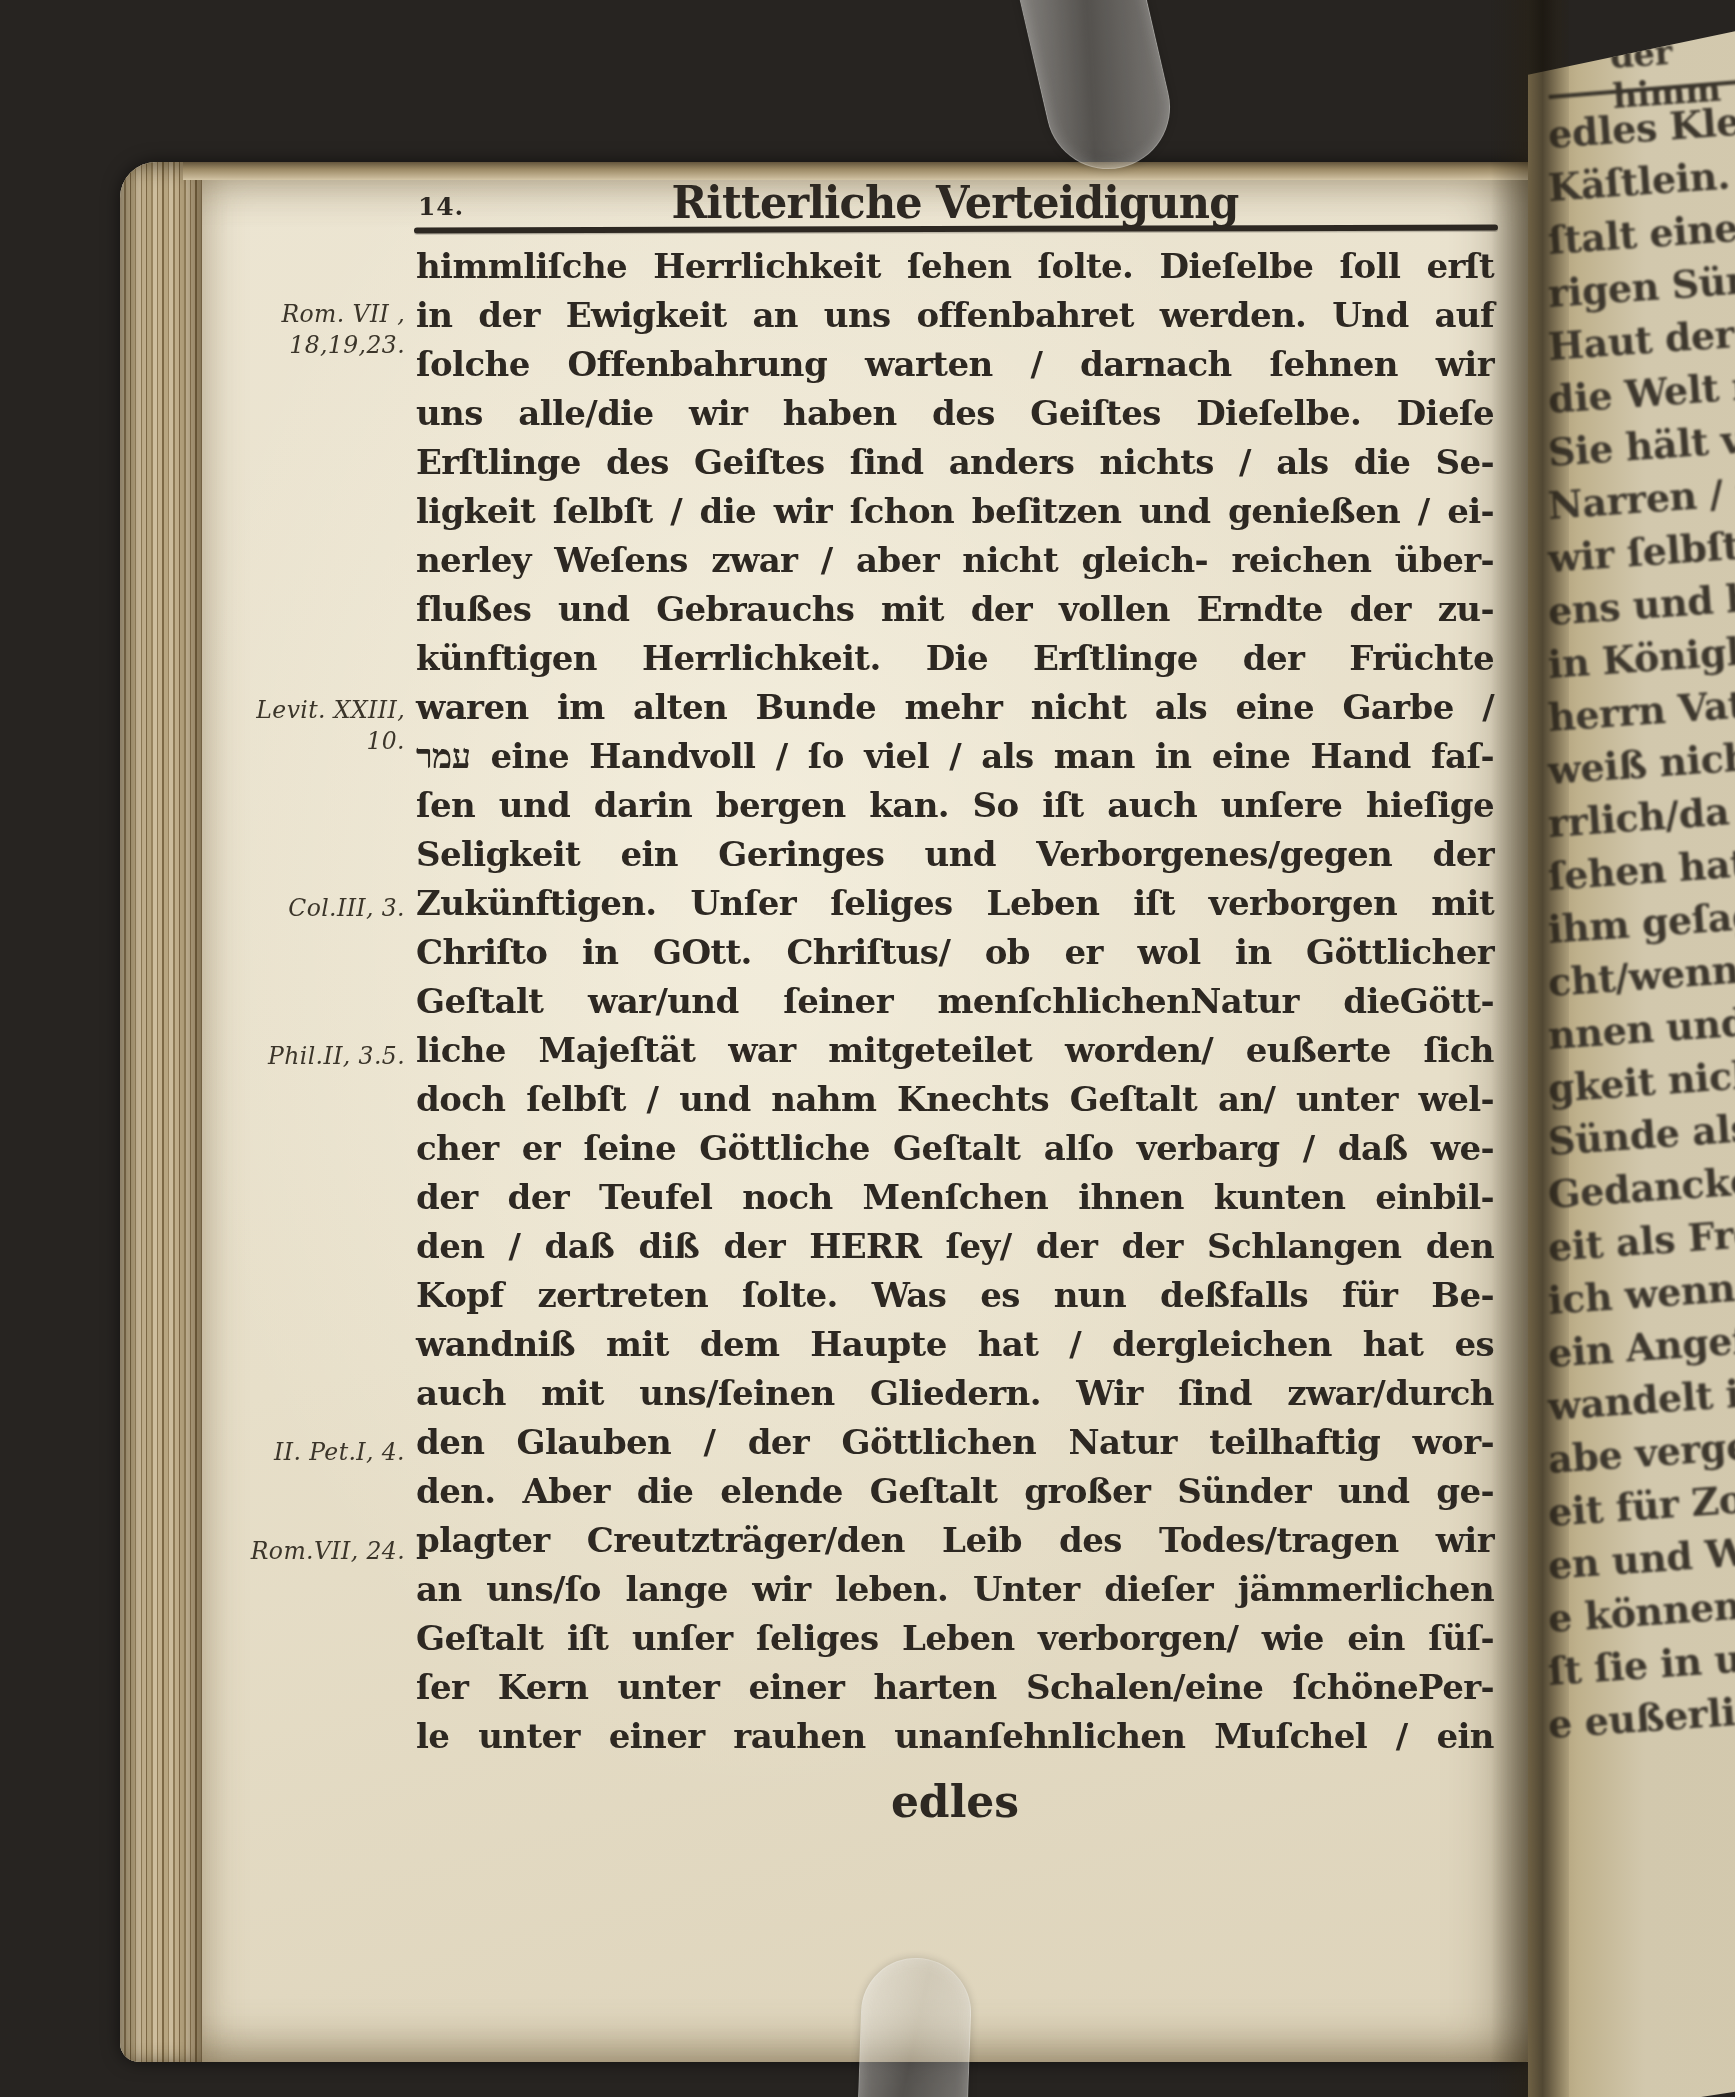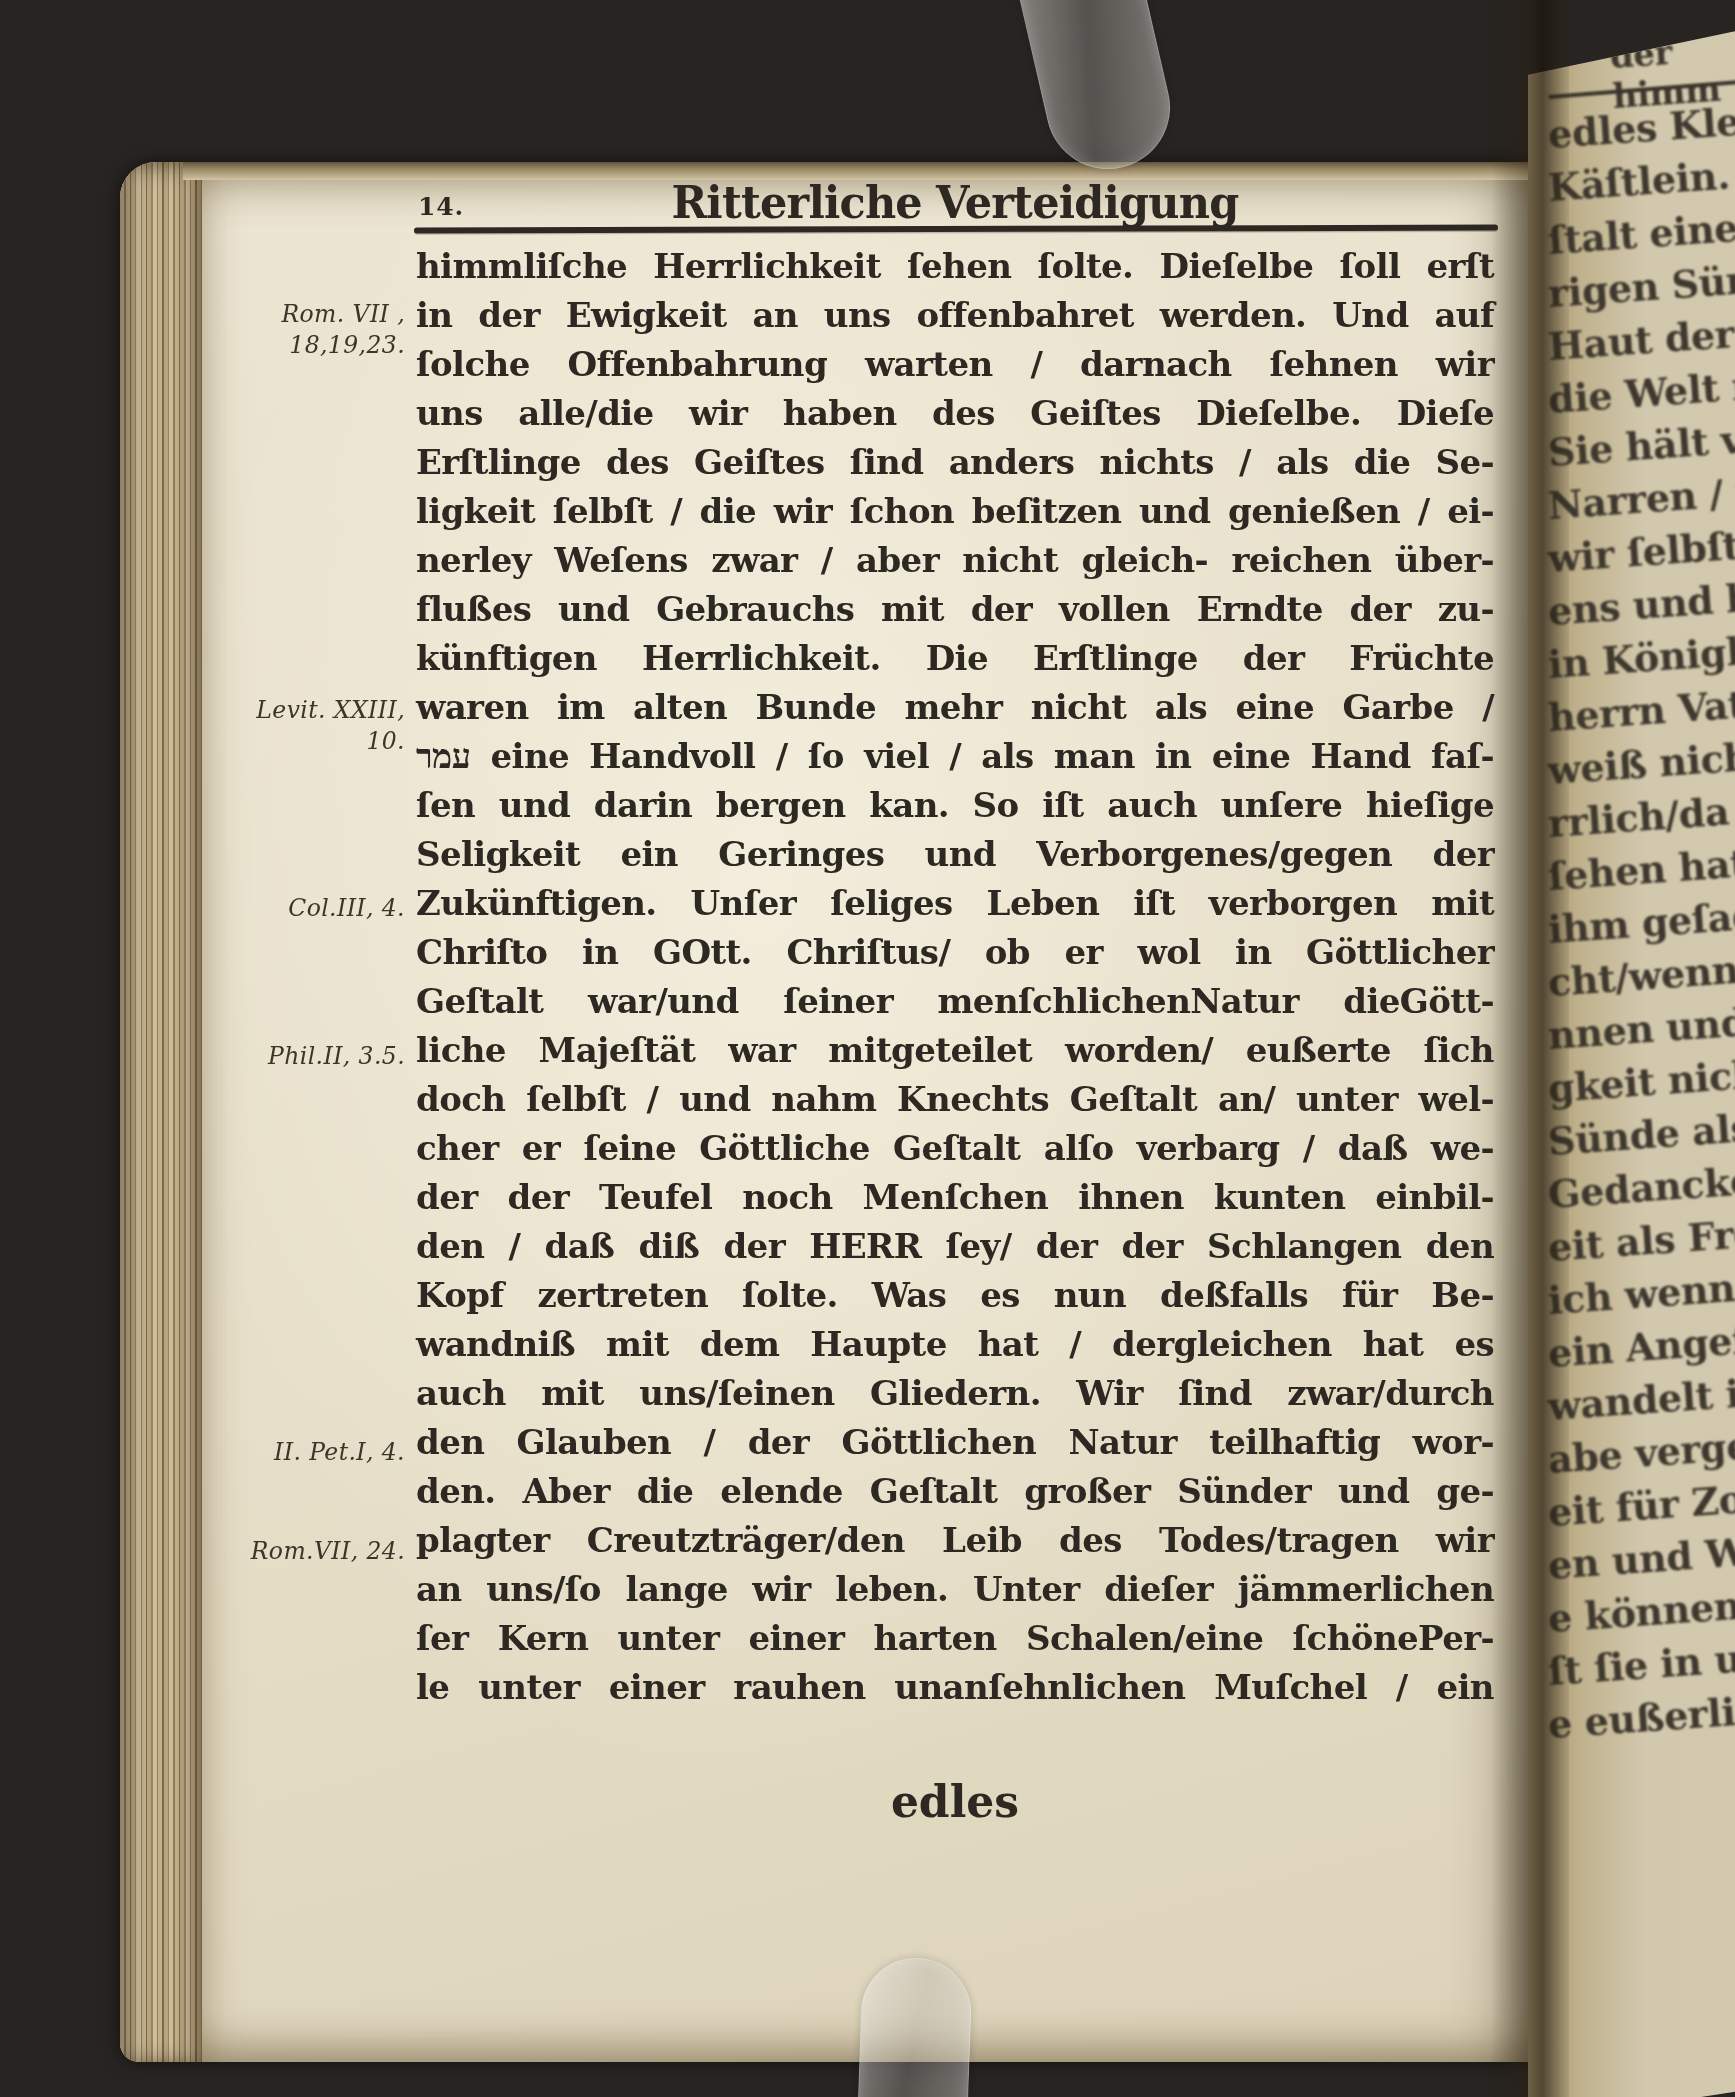--- a/index.html
+++ b/index.html
@@ -188,30 +188,31 @@
         <div class="line">cher er ſeine Göttliche Geſtalt alſo verbarg / daß we-</div>
         <div class="line">der der  Teufel noch  Menſchen ihnen  kunten  einbil-</div>
         <div class="line">den / daß diß der  HERR ſey/ der der Schlangen den</div>
         <div class="line">Kopf zertreten ſolte.     Was  es  nun  deßfalls für Be-</div>
         <div class="line">wandniß  mit  dem  Haupte hat  /   dergleichen hat es</div>
         <div class="line">auch mit uns/ſeinen Gliedern.   Wir ſind zwar/durch</div>
         <div class="line">den Glauben /  der  Göttlichen Natur teilhaftig wor-</div>
         <div class="line">den.  Aber die elende Geſtalt großer Sünder und ge-</div>
         <div class="line">plagter Creutzträger/den Leib des Todes/tragen wir</div>
         <div class="line">an uns/ſo lange wir leben. Unter dieſer jämmerlichen</div>
+        <div class="line">Geſtalt iſt unſer ſeliges Leben verborgen/ wie ein ſüſ-</div>
         <div class="line">ſer Kern unter einer harten Schalen/eine ſchönePer-</div>
         <div class="line">le unter einer rauhen unanſehnlichen  Muſchel /  ein</div>
       </div>
     <div class="notes">
 
     <div class="note" style="top: 120px;">Rom. VII ,
 18,19,23.</div>
         <div class="note" style="top: 516px;">Levit. XXIII,
 10.</div>
-        <div class="note" style="top: 714px;">Col.III, 4.</div>
+        <div class="note" style="top: 714px;">Col.III, 3.</div>
         <div class="note" style="top: 862px;">Phil.II, 3.5.</div>
         <div class="note" style="top: 1258px;">II. Pet.I, 4.</div>
         <div class="note" style="top: 1357px;">Rom.VII, 24.</div>
       </div>
     <div class="catchword">edles</div>
   </div>
   <div class="fore-edges"></div>
   <div class="edge-top"></div>
 </div>
 

